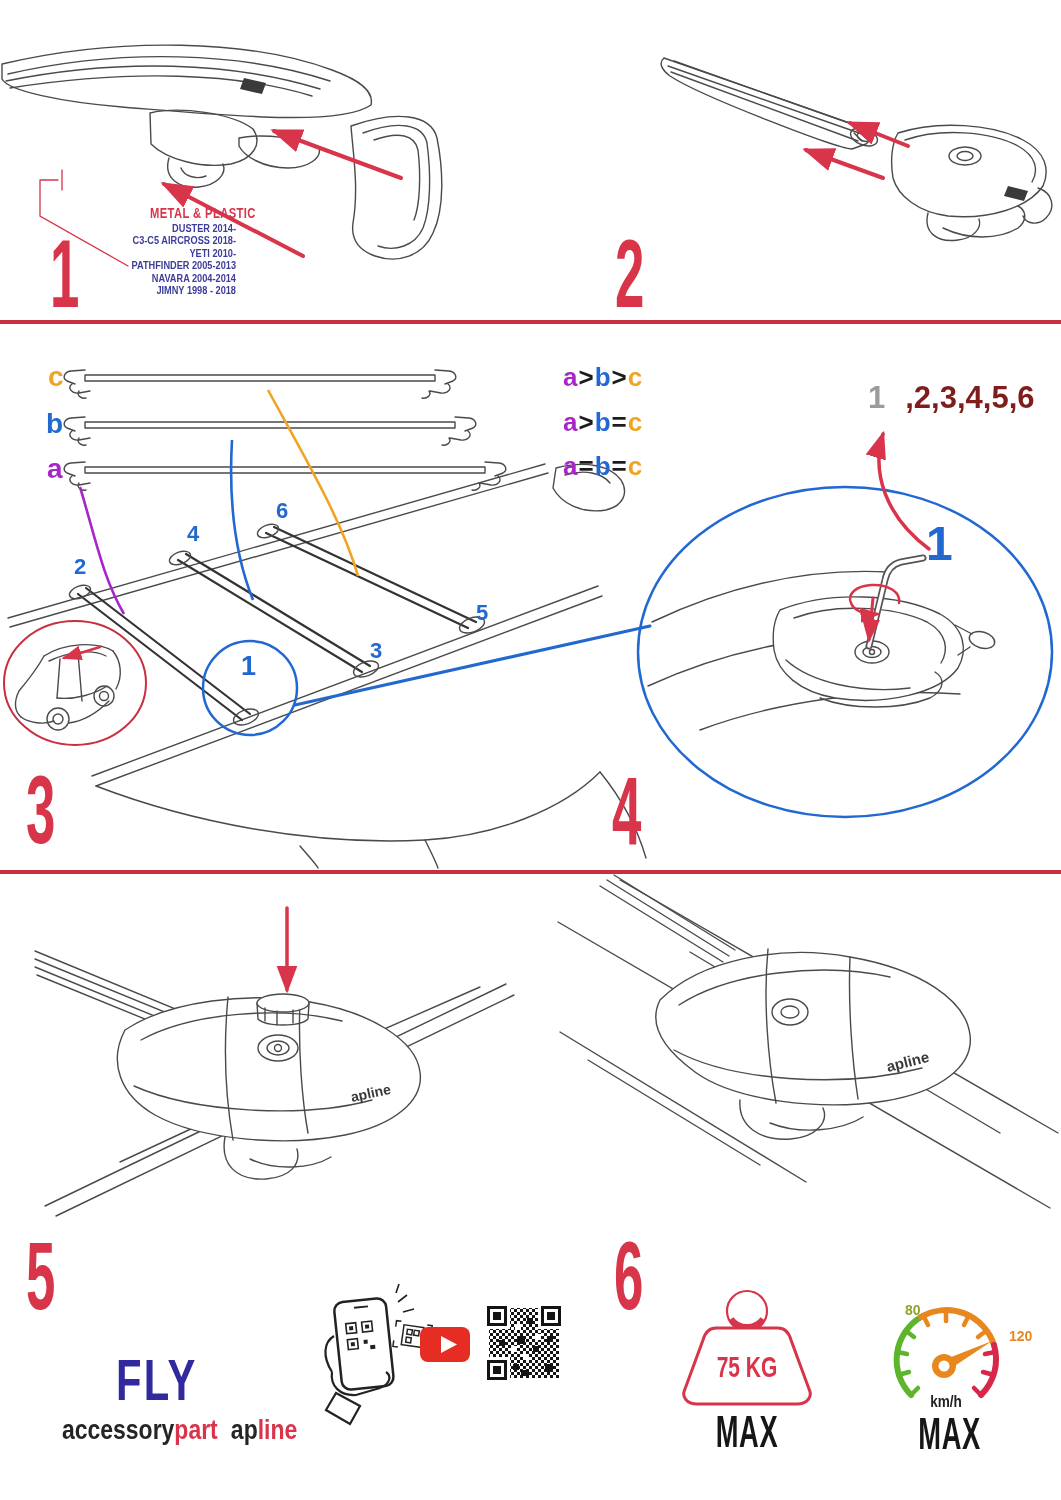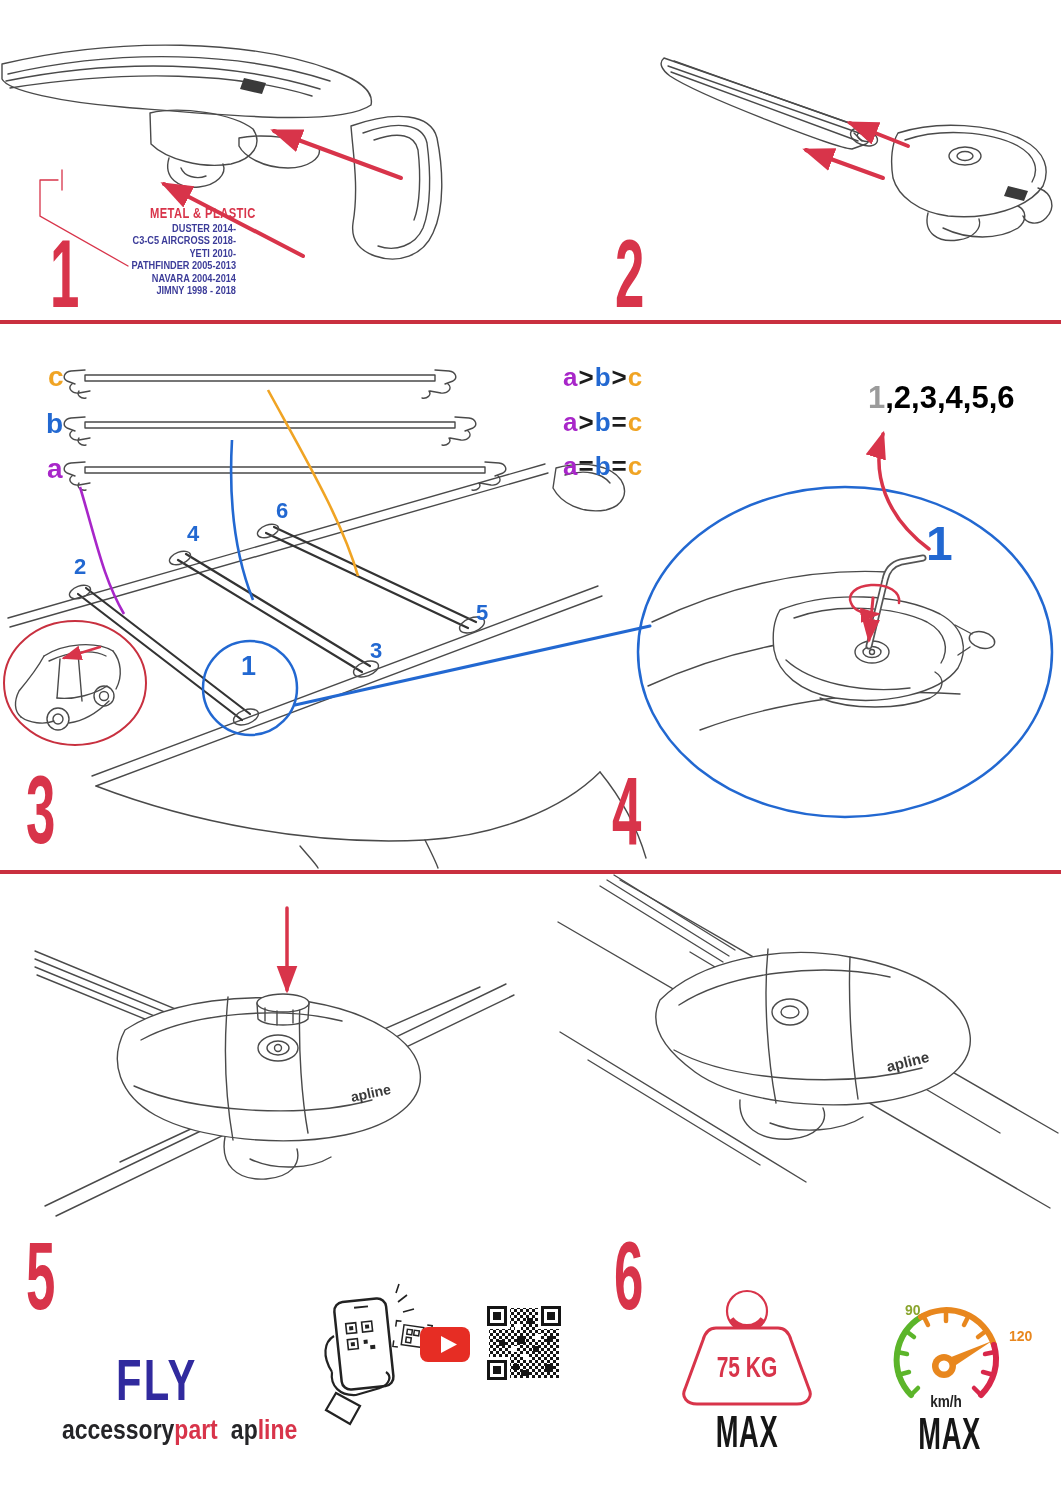--- a/index.html
+++ b/index.html
@@ -11,21 +11,21 @@
        transform:scaleX(.55);transform-origin:left top;letter-spacing:-2px;}
   .divider{position:absolute;left:0;width:1061px;height:4px;background:#c9303f;}
   .mat-label{color:#d8344a;font-weight:700;font-size:14px;transform:scaleX(.8);transform-origin:left top;letter-spacing:.5px;}
   .models{color:#3c3c99;font-weight:700;font-size:11.5px;line-height:12.4px;text-align:right;
           transform:scaleX(.8);transform-origin:right top;width:190px;}
   .bar-label{font-weight:700;font-size:28px;line-height:28px;}
   .cmp{position:absolute;left:563px;font-weight:700;font-size:26px;line-height:26px;letter-spacing:1px;}
   .cmp .pa{color:#a826c9;} .cmp .pb{color:#2268d1;} .cmp .pc{color:#f0a424;} .cmp .op{color:#1c1c1c;}
   .rn{position:absolute;color:#2268d1;font-weight:700;font-size:22px;line-height:22px;}
   .seq{position:absolute;left:868px;top:382px;font-weight:700;font-size:31px;line-height:31px;letter-spacing:0;}
-  .seq .first{color:#9b9b9b;} .seq .rest{color:#000000;}
+  .seq .first{color:#9b9b9b;} .seq .rest{color:#7f1d1d;margin-left:20px;}
   .callout{position:absolute;left:926px;top:520px;color:#2268d1;font-weight:700;font-size:48px;line-height:48px;}
   .fly{color:#312a9e;font-weight:700;font-size:58px;line-height:56px;letter-spacing:3px;
        transform:scaleX(.72);transform-origin:left top;}
   .brandline{font-weight:700;font-size:28px;line-height:28px;transform:scaleX(.82);transform-origin:left top;white-space:nowrap;}
   .brandline .dark{color:#252528;} .brandline .red{color:#d8344a;} .brandline .gap{display:inline-block;width:16px;}
   .kg{color:#d8344a;font-weight:700;font-size:30px;line-height:30px;text-align:center;
       transform:scaleX(.7);transform-origin:center top;}
   .max{color:#161616;font-weight:700;font-size:44px;line-height:44px;text-align:center;
        transform:scaleX(.62);transform-origin:center top;letter-spacing:1px;}
   .kmh{color:#222;font-weight:700;font-size:16px;line-height:16px;text-align:center;
@@ -361,18 +361,18 @@
   </div>
   <div class="callout">1</div>
 
   <div class="abs fly" style="left:116px;top:1352px">FLY</div>
   <div class="abs brandline" style="left:62px;top:1416px">
     <span class="dark">accessory</span><span class="red">part</span><span class="gap"></span><span class="dark">ap</span><span class="red">line</span>
   </div>
 
   <div class="abs kg" style="left:697px;top:1352px;width:100px">75 KG</div>
   <div class="abs max" style="left:694px;top:1410px;width:106px">MAX</div>
-  <div class="abs sp60" style="left:905px;top:1302px">90</div>
+  <div class="abs sp60" style="left:905px;top:1302px">80</div>
   <div class="abs sp120" style="left:997px;top:1328px">120</div>
   <div class="abs kmh" style="left:916px;top:1394px;width:60px">km/h</div>
   <div class="abs max" style="left:902px;top:1412px;width:86px">MAX</div>
 
 </div>
 
 </body></html>

